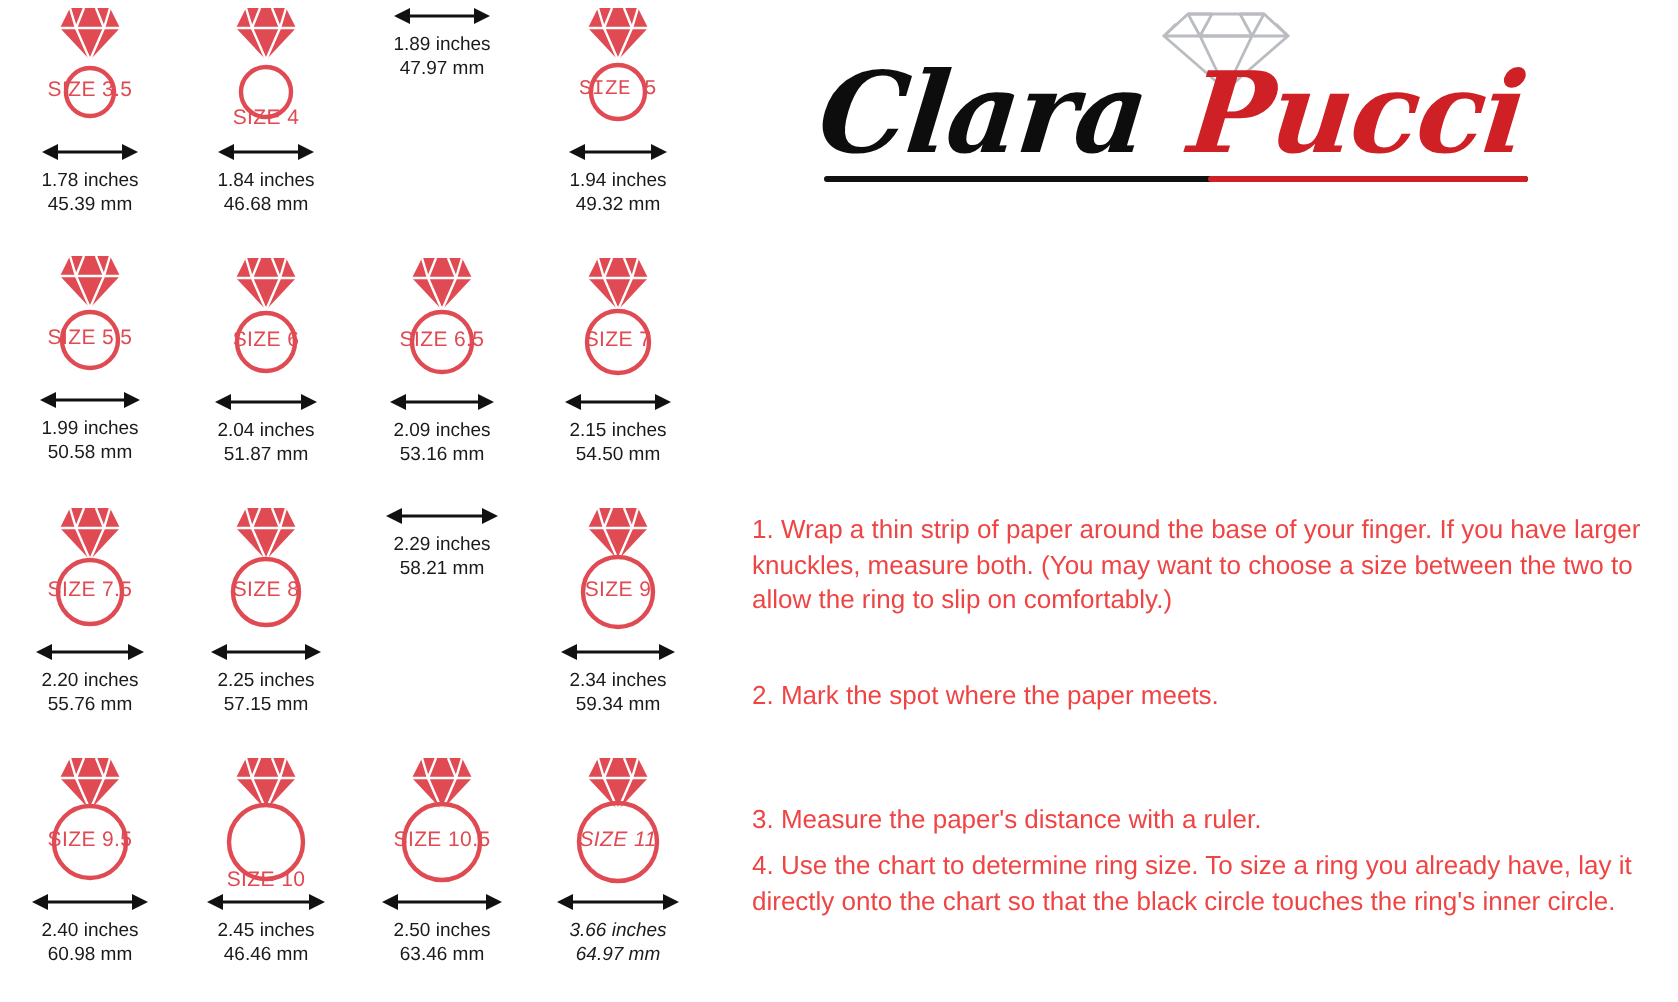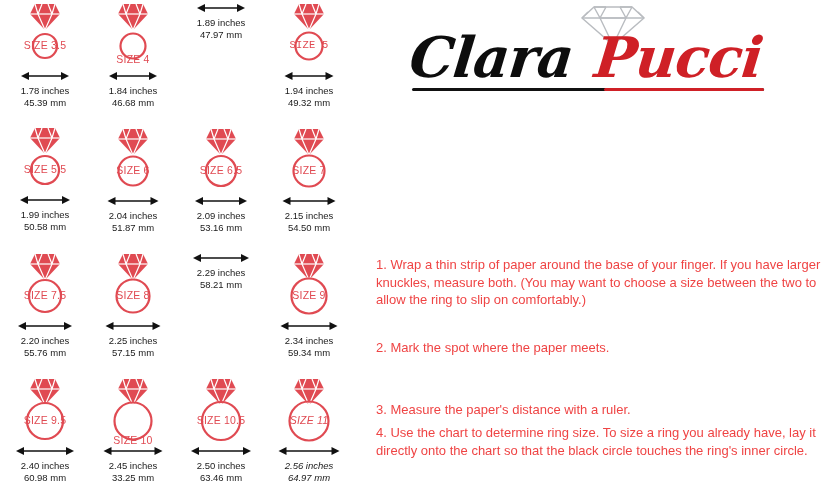--- a/index.html
+++ b/index.html
@@ -454,21 +454,21 @@
           <div class="size-label" style="top: 39px; margin-top: 20px;">SIZE 10</div>
         </div>
         <div class="arrow-row">
           <svg width="76" height="14" viewBox="0 0 76 14">
             <line x1="14.5" y1="7" x2="61.5" y2="7" stroke="#111" stroke-width="1.6"></line>
             <polygon points="8.5,7 16.5,3 16.5,11" fill="#111"></polygon>
             <polygon points="67.5,7 59.5,3 59.5,11" fill="#111"></polygon>
           </svg>
         </div>
         <div class="meas">2.45 inches</div>
-        <div class="meas">33.25 mm</div>
+        <div class="meas">46.46 mm</div>
       </div>
       <div class="ring-cell" style="left: 176px; top: 375px;">
         <div class="ring-art">
           <svg width="90" height="68" viewBox="0 0 90 68">
             <g>
               <path d="M30 14 L35 4 L55 4 L60 14 L45 30 Z" fill="#e04a52"></path>
               <path d="M30 14 L60 14" stroke="#ffffff" stroke-width="1.2"></path>
               <path d="M35 4 L38 14 L45 30" stroke="#ffffff" stroke-width="1.2" fill="none"></path>
               <path d="M55 4 L52 14 L45 30" stroke="#ffffff" stroke-width="1.2" fill="none"></path>
               <path d="M42 4 L38 14 M48 4 L52 14" stroke="#ffffff" stroke-width="1.2" fill="none"></path>
@@ -501,21 +501,21 @@
           </svg>
           <div class="size-label" style="top: 39px;">SIZE 11</div>
         </div>
         <div class="arrow-row">
           <svg width="76" height="14" viewBox="0 0 76 14">
             <line x1="13.5" y1="7" x2="62.5" y2="7" stroke="#111" stroke-width="1.6"></line>
             <polygon points="7.5,7 15.5,3 15.5,11" fill="#111"></polygon>
             <polygon points="68.5,7 60.5,3 60.5,11" fill="#111"></polygon>
           </svg>
         </div>
-        <div class="meas">2.56 inches</div>
+        <div class="meas">3.66 inches</div>
         <div class="meas">64.97 mm</div>
       </div>
     </div>
 
   <div id="right">
 
     <div id="logo">
       <div id="diamond-logo">
         <svg width="74" height="44" viewBox="0 0 74 44">
           <g fill="none" stroke="#b9bcc0" stroke-width="1.4">

